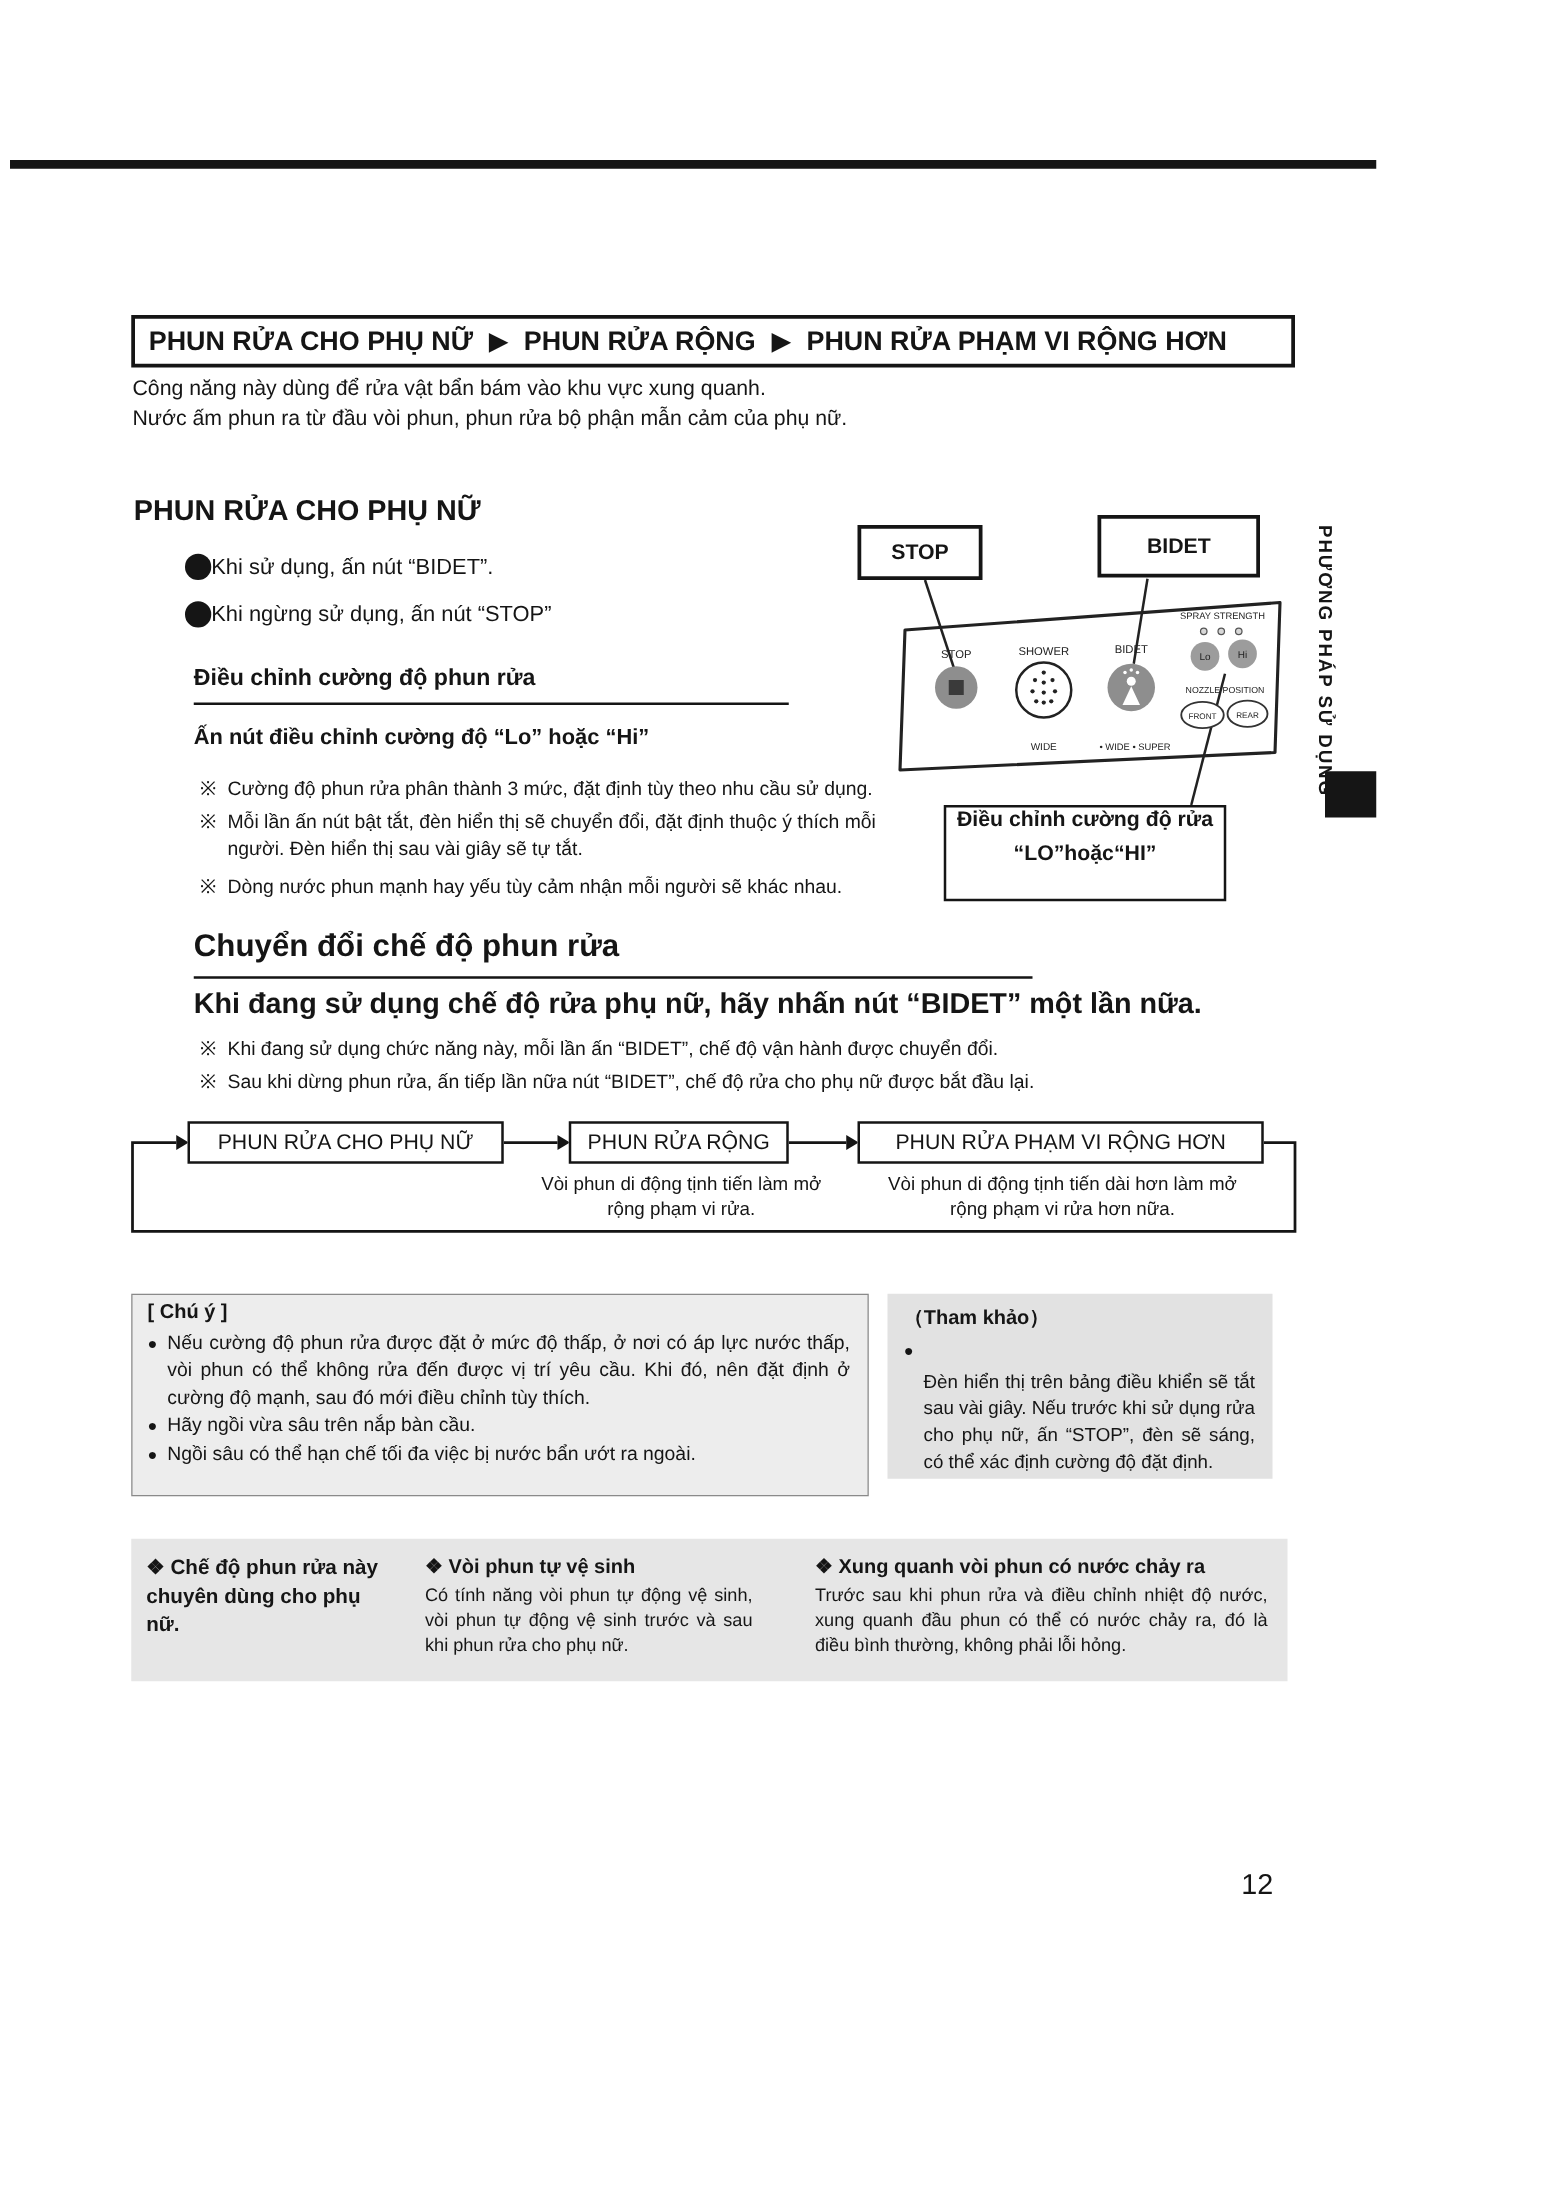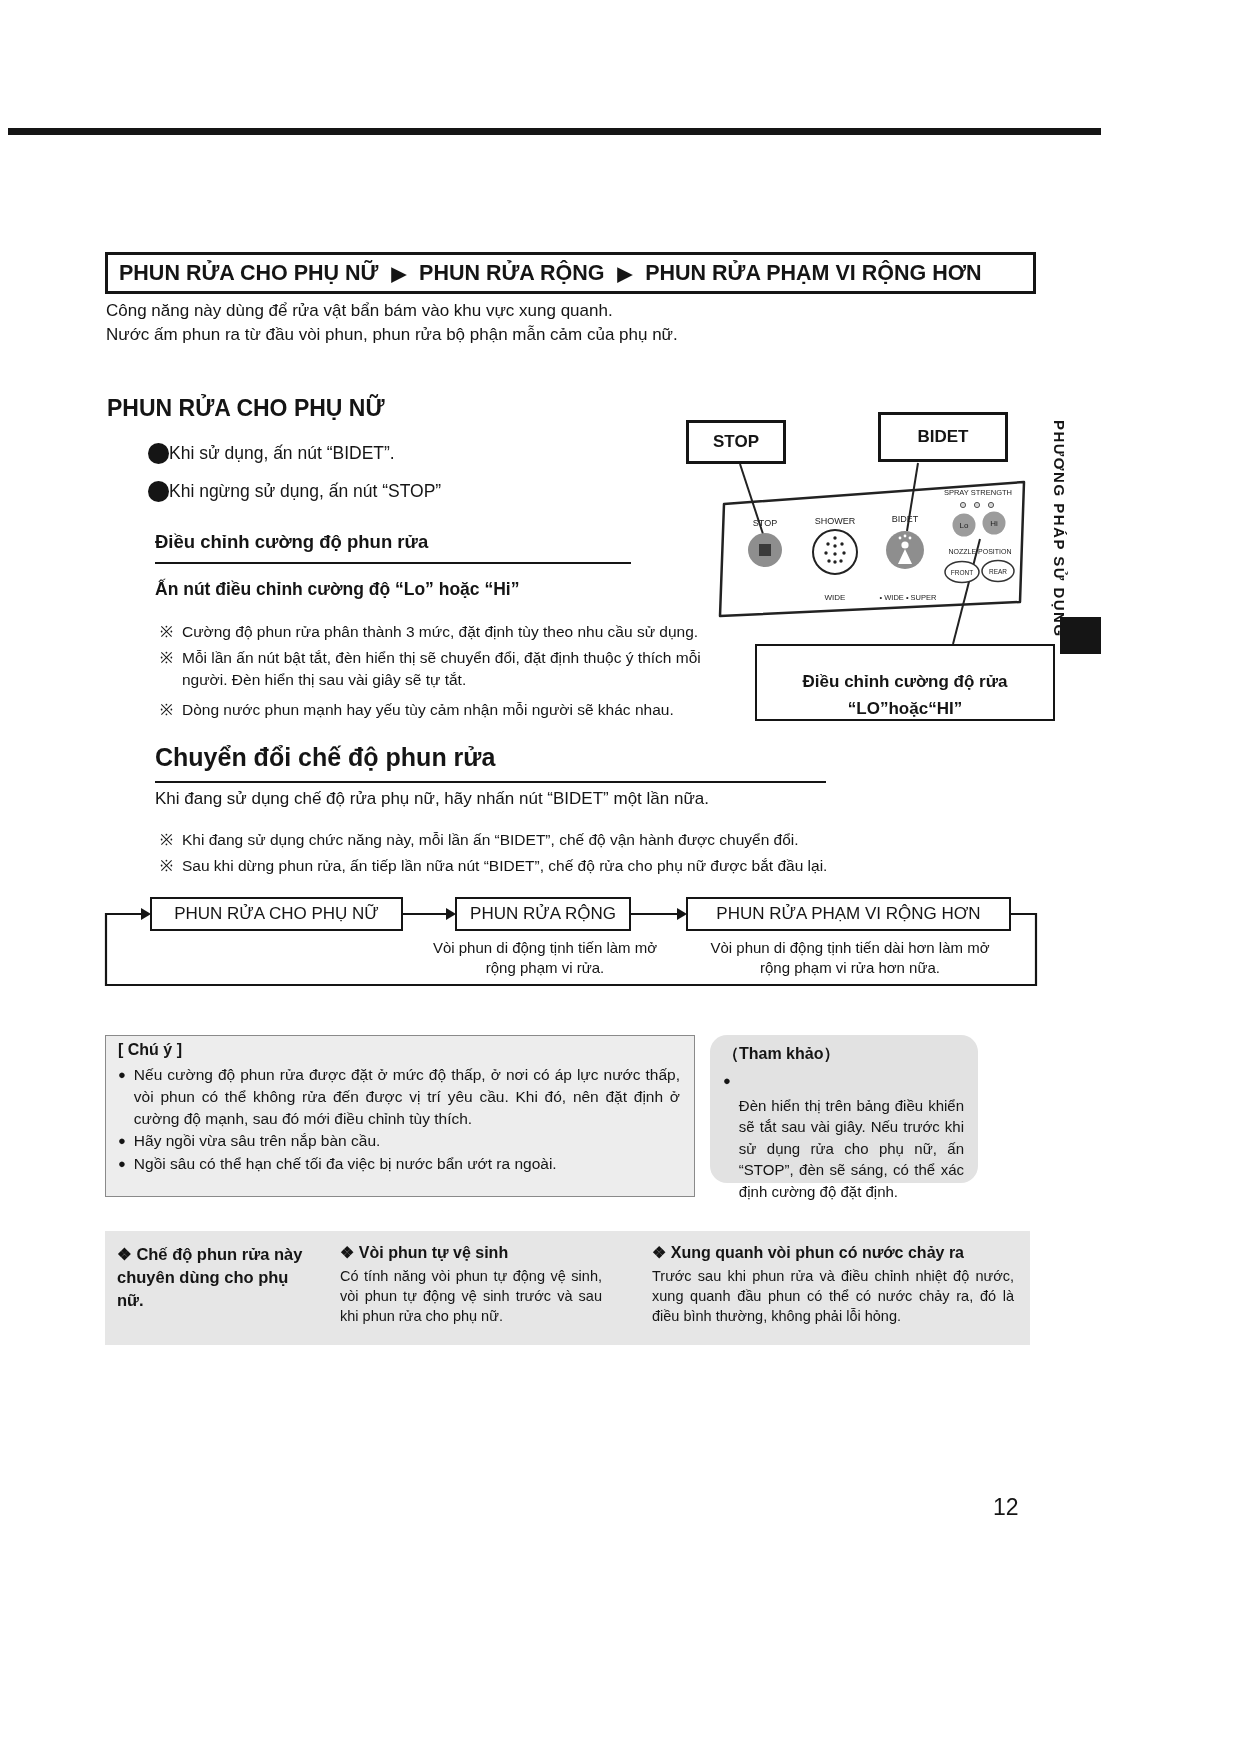--- a/index.html
+++ b/index.html
@@ -29,32 +29,32 @@
   .adjust-sub  { left:155px; top:579px; font-size:17.5px; font-weight:bold; }
 
   .note { display:flex; gap:9px; font-size:15.5px; line-height:1.42; }
   .note .mark { flex:0 0 auto; }
   .note1 { left:160px; top:621px; width:560px; }
   .note2 { left:160px; top:647px; width:548px; }
   .note3 { left:160px; top:699px; width:560px; }
 
   .switch-head { left:155px; top:743px; width:671px; padding-bottom:9px; border-bottom:2px solid #151515;
                  font-size:25px; font-weight:bold; }
-  .switch-sub  { left:155px; top:789px; font-size:17px; font-weight:normal; }
+  .switch-sub  { left:155px; top:789px; font-size:23px; font-weight:bold; }
   .snote1 { left:160px; top:829px; width:710px; }
   .snote2 { left:160px; top:855px; width:730px; }
 
   
   .panel-svg { left:680px; top:410px; width:350px; height:320px; }
   .stop-label  { left:686px; top:420px; width:100px; height:44px; border:3px solid #151515; background:#fff;
                  display:flex; align-items:center; justify-content:center; font-size:17px; font-weight:bold; }
   .bidet-label { left:878px; top:412px; width:130px; height:50px; border:3px solid #151515; background:#fff;
                  display:flex; align-items:center; justify-content:center; font-size:17px; font-weight:bold; }
-  .callout-box { left:755px; top:644px; width:300px; height:77px; border:2px solid #151515; background:#fff;
-                 display:flex; flex-direction:column; align-items:center; justify-content:flex-end; gap:7px;
+  .callout-box { left:755px; top:644px; width:226px; height:77px; border:2px solid #151515; background:#fff;
+                 display:flex; flex-direction:column; align-items:center; justify-content:flex-start; gap:7px;
                  font-size:17px; font-weight:bold; }
   svg text { font-family:"Liberation Sans", sans-serif; fill:#222; }
 
   
   .flow-svg { left:100px; top:888px; width:945px; height:104px; }
   .fbox { position:absolute; border:2px solid #151515; background:#fff; display:flex; align-items:center;
           justify-content:center; font-size:17px; }
   .fbox1 { left:150px; top:897px; width:253px; height:34px; }
   .fbox2 { left:455px; top:897px; width:176px; height:34px; }
   .fbox3 { left:686px; top:897px; width:325px; height:34px; }
@@ -62,21 +62,21 @@
   .fcap1 { left:425px; top:938px; width:240px; }
   .fcap2 { left:695px; top:938px; width:310px; }
 
   
   .chuy-box { left:105px; top:1035px; width:590px; height:162px; background:#ededed; border:1px solid #8a8a8a;
               padding:5px 14px 0 12px; }
   .chuy-title { font-size:16px; font-weight:bold; margin-bottom:5px; }
   .nitem { display:flex; gap:8px; font-size:15.5px; line-height:1.43; }
   .nitem .bm { flex:0 0 auto; font-size:13px; padding-top:2px; }
   .nitem.just .tx { text-align:justify; }
-  .ref-box { left:710px; top:1035px; width:268px; height:148px; background:#e2e2e2; padding:9px 14px 0 13px;border-radius:17px; }
+  .ref-box { left:710px; top:1035px; width:308px; height:148px; background:#e2e2e2; padding:9px 14px 0 13px; }
   .ref-title { font-size:16px; font-weight:bold; margin-bottom:5px; }
   .ref-box .nitem { font-size:15px; }
   .ref-box .nitem .tx { text-align:justify;margin-top:25px; }
 
   
   .bottom-box { left:105px; top:1231px; width:925px; height:114px; background:#e6e6e6; }
   .bcol { position:absolute; }
   .bcol1 { left:117px; top:1243px; width:190px; font-size:16.5px; font-weight:bold; line-height:1.4; }
   .bcol2 { left:340px; top:1243px; width:262px; }
   .bcol3 { left:652px; top:1243px; width:362px; }

